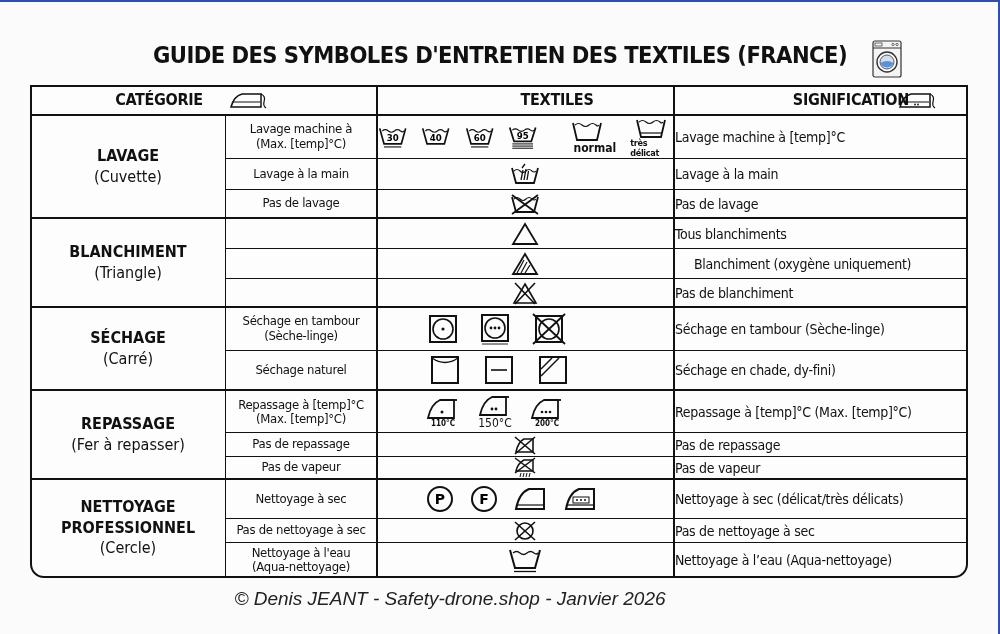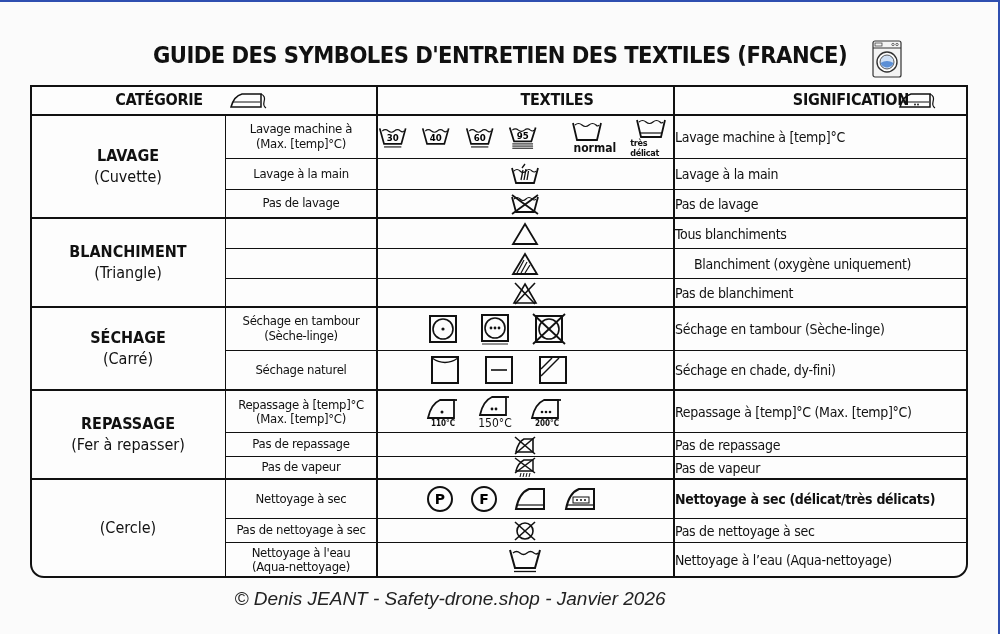--- a/index.html
+++ b/index.html
@@ -303,21 +303,21 @@
   <svg width="24" height="21" viewBox="0 0 24 21">
     <path d="M3 14 L20 14 L20 3 L11 3 Q5 6 3 14 Z" fill="none" stroke="#111" stroke-width="1.5"></path>
     <line x1="2" y1="1" x2="22" y2="16" stroke="#111" stroke-width="1.5"></line>
     <line x1="22" y1="1" x2="2" y2="16" stroke="#111" stroke-width="1.5"></line>
     <path d="M7 20 L8 16 M10 20 L11 16 M13 20 L14 16 M16 20 L17 16" stroke="#111" stroke-width="1"></path>
   </svg>
 </div>
 <div class="sig" style="left:675px; top:457px; width:292px; height:21px;">Pas de vapeur</div>
 
 <div class="cell-text cat" style="left:32px; top:480px; width:192px; height:96px;">
-  <div><span>(Cercle)</span></div>
+  <div><b>NETTOYAGE</b><b>PROFESSIONNEL</b><span>(Cercle)</span></div>
 </div>
 <div class="cell-text sub" style="left:226px; top:480px; width:150px; height:38px;">Nettoyage à sec</div>
 <div class="sym" style="left:378px; top:480px; width:294px; height:38px; gap:16px; justify-content:flex-start; padding-left:48px; box-sizing:border-box;">
   <svg width="28" height="28" viewBox="0 0 28 28">
     <circle cx="14" cy="14" r="12" fill="none" stroke="#111" stroke-width="2"></circle>
     <text x="14" y="19" text-anchor="middle" font-family="DejaVu Sans, sans-serif" font-weight="bold" font-size="14">P</text>
   </svg>
   <svg width="28" height="28" viewBox="0 0 28 28">
     <circle cx="14" cy="14" r="12" fill="none" stroke="#111" stroke-width="2"></circle>
     <text x="14" y="19" text-anchor="middle" font-family="DejaVu Sans, sans-serif" font-weight="bold" font-size="14">F</text>
@@ -328,21 +328,21 @@
   </svg>
   <svg width="34" height="28" viewBox="0 0 34 28">
     <path d="M2 24 L30 24 L30 4 L15 4 Q5 8 2 24 Z" fill="none" stroke="#111" stroke-width="2"></path>
     <line x1="4" y1="20" x2="30" y2="20" stroke="#111" stroke-width="1.2"></line>
     <rect x="9" y="12" width="16" height="6" fill="none" stroke="#111" stroke-width="1"></rect>
     <circle cx="13" cy="15" r="1" fill="#111"></circle>
       <circle cx="17" cy="15" r="1" fill="#111"></circle>
       <circle cx="21" cy="15" r="1" fill="#111"></circle>
   </svg>
 </div>
-<div class="sig" style="left:675px; top:480px; width:292px; height:38px;font-weight:bold;">Nettoyage à sec (délicat/très délicats)</div>
+<div class="sig" style="left:675px; top:480px; width:292px; height:38px;">Nettoyage à sec (délicat/très délicats)</div>
 
 <div class="cell-text sub" style="left:226px; top:519px; width:150px; height:23px;">Pas de nettoyage à sec</div>
 <div class="sym" style="left:378px; top:519px; width:294px; height:23px;">
   <svg width="24" height="22" viewBox="0 0 24 22">
     <circle cx="12" cy="11" r="8" fill="none" stroke="#111" stroke-width="1.6"></circle>
     <line x1="2" y1="2" x2="22" y2="20" stroke="#111" stroke-width="1.6"></line>
     <line x1="22" y1="2" x2="2" y2="20" stroke="#111" stroke-width="1.6"></line>
   </svg>
 </div>
 <div class="sig" style="left:675px; top:519px; width:292px; height:23px;">Pas de nettoyage à sec</div>

